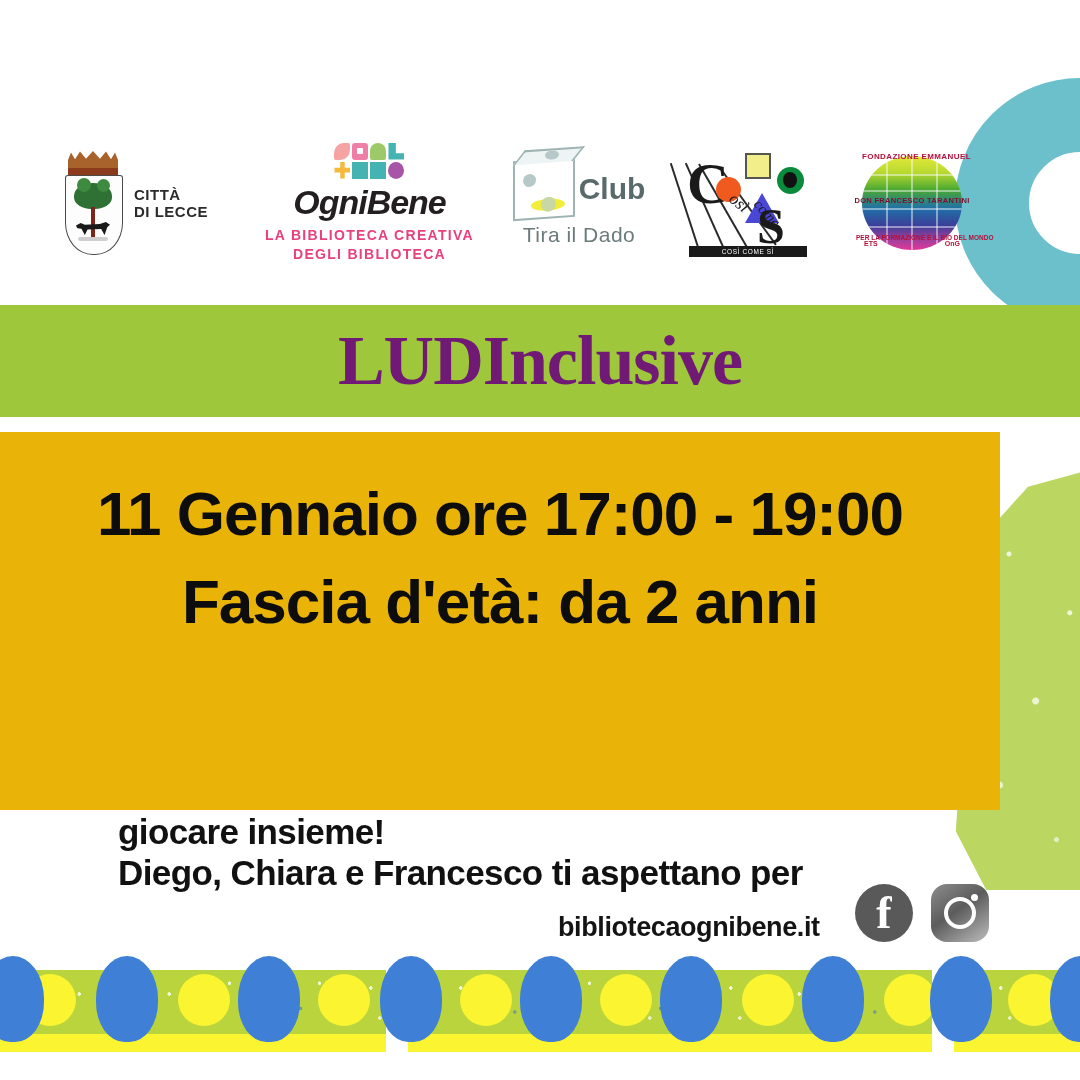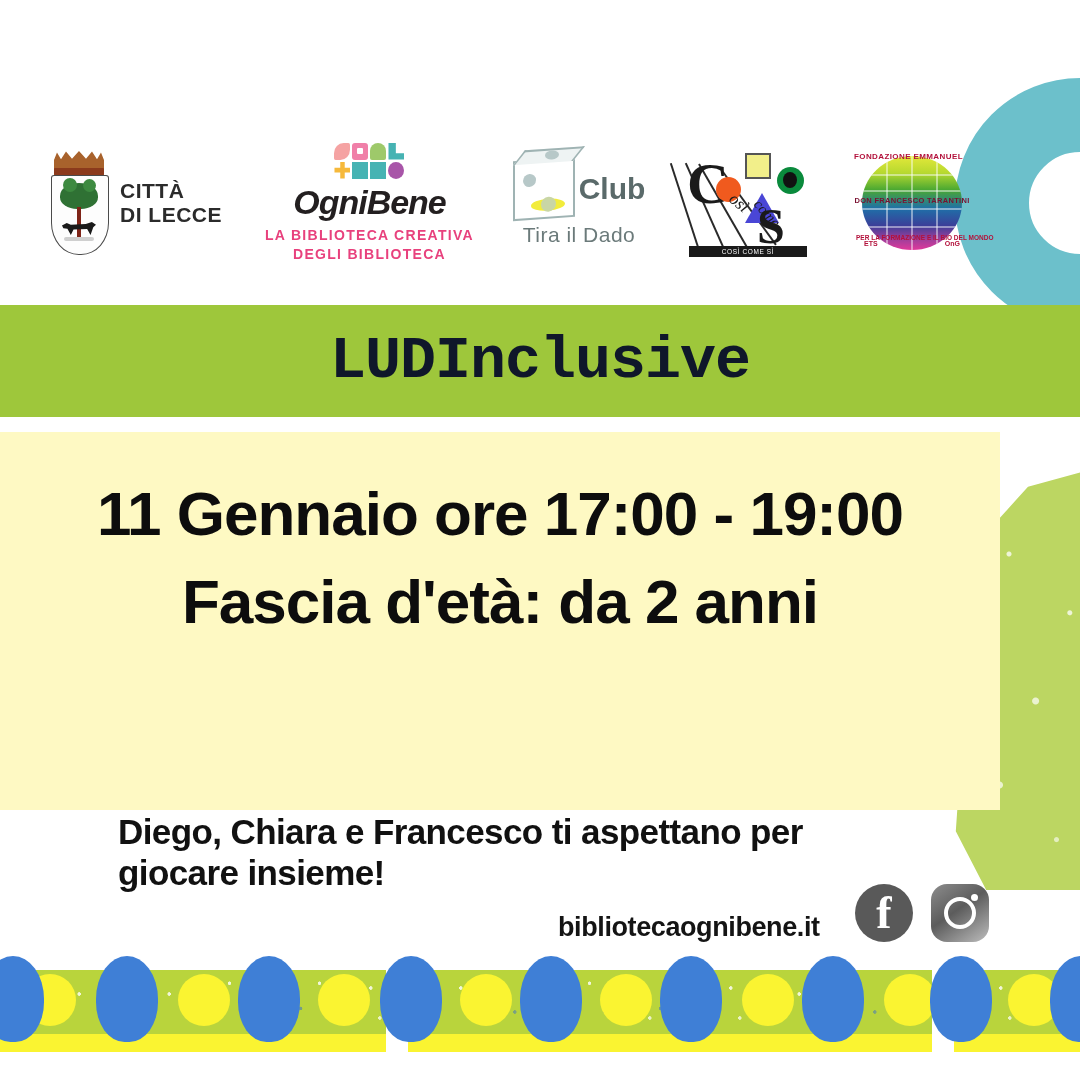--- a/index.html
+++ b/index.html
@@ -116,21 +116,21 @@
     background: #1a1a1a;
     clip-path: polygon(0 32%, 14% 14%, 26% 26%, 70% 22%, 88% 8%, 100% 26%, 92% 44%, 84% 100%, 74% 58%, 34% 60%, 26% 100%, 16% 56%, 4% 52%);
   }
   .shield-ground {
     position:absolute; left:16px; top:86px; width:30px; height:4px;
     background:#cfcfcf; border-radius:2px;
   }
   .lecce-text {
     font-family: "Liberation Sans", sans-serif;
     font-weight: bold;
-    font-size: 21px;
+    font-size: 15px;
     line-height: 1.15;
     letter-spacing: 0.5px;
     color: #2b2b2b;
   }
 
   
   .ognibene-wrap { display:flex; flex-direction:column; align-items:center; gap:4px; }
   .ob-blocks {
     display: grid;
     grid-template-columns: repeat(4, 16px);
@@ -243,52 +243,52 @@
     background: linear-gradient(#e3e83a 0%, #b7d92f 18%, #4aa832 36%, #1f6fa8 56%, #3b3f99 74%, #9b3f9b 88%, #e0399b 100%);
     overflow:hidden;
   }
   .emm-globe i {
     position:absolute; background: rgba(255,255,255,.45);
   }
   .emm-ring-text, .emm-mid-text, .emm-bot-text, .emm-etsl, .emm-etsr {
     position:absolute; font-family:"Liberation Sans", sans-serif; font-weight:bold; color:#b3113b;
     white-space:nowrap;
   }
-  .emm-ring-text { left:4px; top:4px; font-size:8px; letter-spacing:.4px; width:100px; text-align:center; }
+  .emm-ring-text { left:12px; top:4px; font-size:8px; letter-spacing:.4px; width:100px; text-align:center; }
   .emm-mid-text { left:4px; top:48px; font-size:7.5px; letter-spacing:.3px; width:116px; text-align:center; color:#7a1030; }
   .emm-bot-text { left:6px; top:86px; font-size:6.5px; width:112px; text-align:center; color:#b3113b; }
   .emm-etsl { left:14px; top:92px; font-size:7px; }
   .emm-etsr { right:14px; top:92px; font-size:7px; }
 
   
   .title-band {
     position: absolute;
     left: 0; top: 305px;
     width: 1080px; height: 112px;
     background: #9ec73b;
     z-index: 2;
     display: flex;
     align-items: center;
     justify-content: center;
   }
   .title-text {
-    font-family: Liberation Mono, monospace;
-    font-weight: bold;
-    font-size: 60px;
-    color: #0f172a;
+    font-family: Liberation Serif, serif;
+    font-weight: bold;
+    font-size: 70px;
+    color: #701a75;
     letter-spacing: -1px;
     line-height: 1;
   }
 
   
   .pink-box {
     position: absolute;
     left: 0; top: 432px;
     width: 1000px; height: 378px;
-    background: #fef9c3;
+    background: #eab308;
     z-index: 4;
     padding-top: 38px;
     box-sizing: border-box;
   }
   .pink-line {
     font-family: "Liberation Sans", sans-serif;
     font-weight: bold;
     font-size: 62px;
     color: #0d0d0d;
     text-align: center;
@@ -518,22 +518,22 @@
   </div>
 
   <div class="body-clipped"></div>
 
   <div class="pink-box">
     <div class="pink-line">11 Gennaio ore 17:00 - 19:00</div>
     <div class="pink-line">Fascia d'età: da 2 anni</div>
   </div>
 
   <div class="body-text">
+    <div>giocare insieme!</div>
     <div>Diego, Chiara e Francesco ti aspettano per</div>
-    <div>giocare insieme!</div>
   </div>
 
   <div class="site-url">bibliotecaognibene.it</div>
   <div class="social-row">
     <div class="fb-icon"></div>
     <div class="ig-icon"></div>
   </div>
 
   <div class="bottom-band">
     <div class="bb-green"></div>

